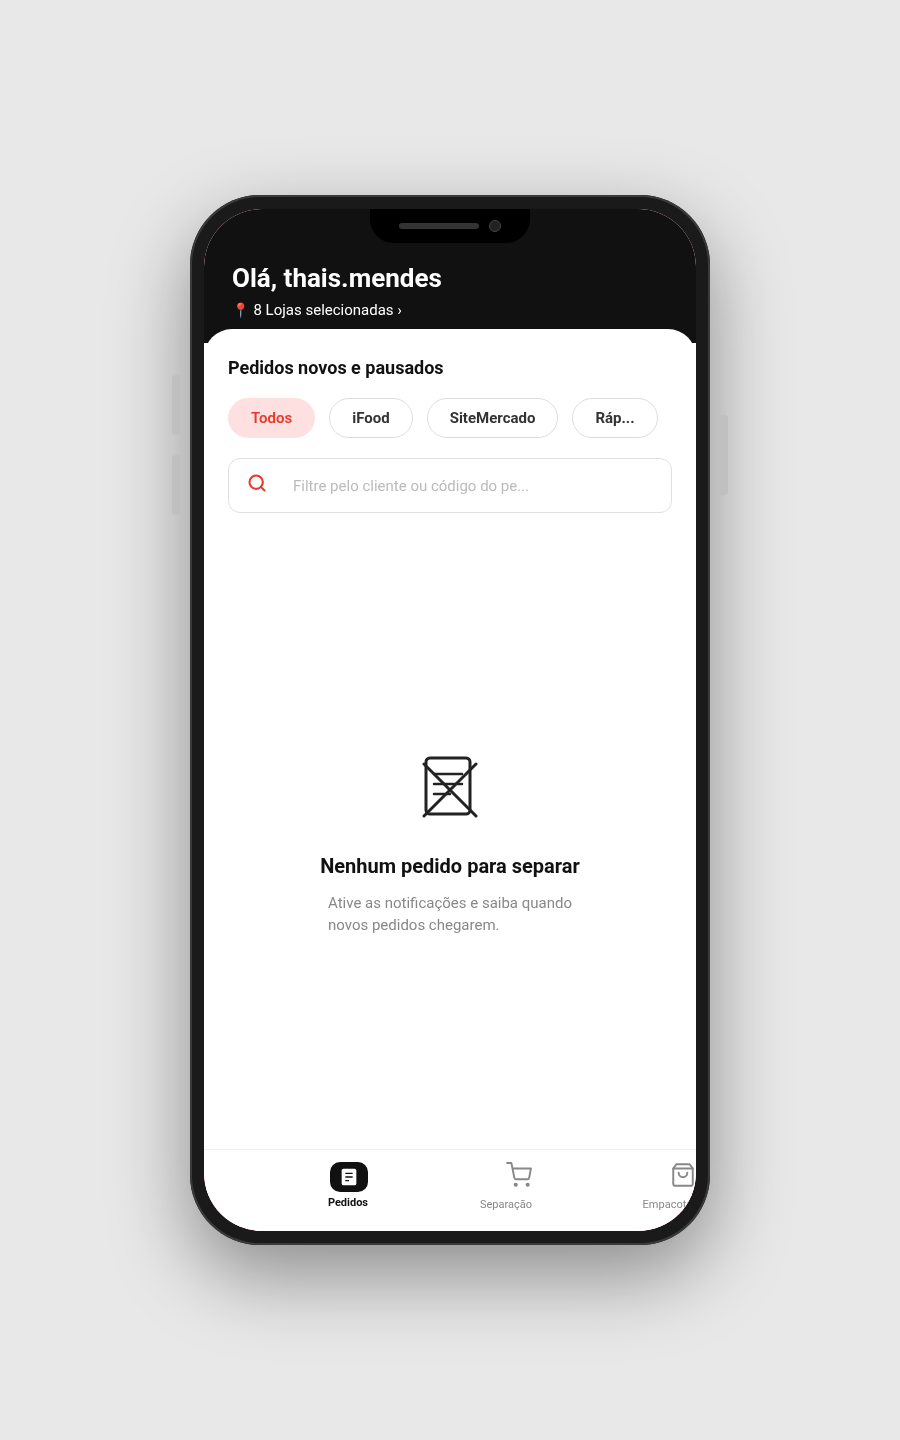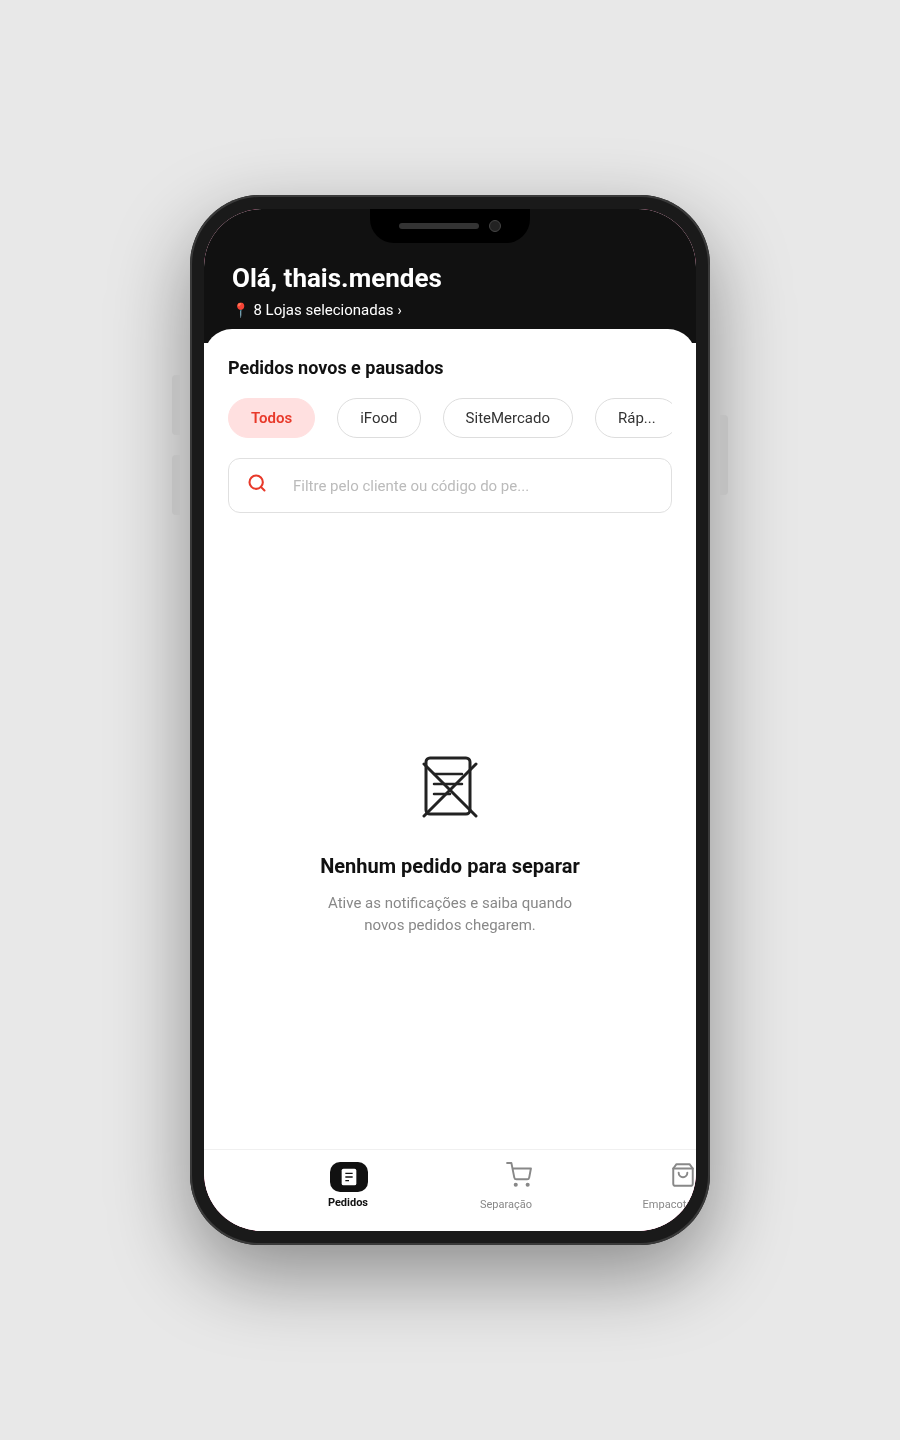--- a/index.html
+++ b/index.html
@@ -146,29 +146,29 @@
     .section-title {
       font-size: 18px;
       font-weight: 700;
       color: #111;
       margin-bottom: 20px;
     }
 
     
     .filter-tabs {
       display: flex;
-      gap: 22px;
+      gap: 14px;
       margin-bottom: 20px;
       overflow: hidden;
     }
     .filter-tab {
       padding: 10px 22px;
       border-radius: 30px;
       font-size: 15px;
-      font-weight: 400;
+      font-weight: 700;
       border: 1.5px solid #ddd;
       background: #fff;
       color: #333;
       cursor: pointer;
       white-space: nowrap;
       flex-shrink: 0;
     }
     .filter-tab.active {
       background: #ffe0e0;
       border-color: #ffe0e0;
@@ -197,21 +197,20 @@
     }
 
     
     .empty-state {
       flex: 1;
       display: flex;
       flex-direction: column;
       align-items: center;
       justify-content: center;
       padding: 20px;
-      text-align: center;
     }
     .empty-icon {
       width: 80px;
       height: 80px;
       margin-bottom: 24px;
     }
     .empty-title {
       font-size: 20px;
       font-weight: 700;
       color: #111;

